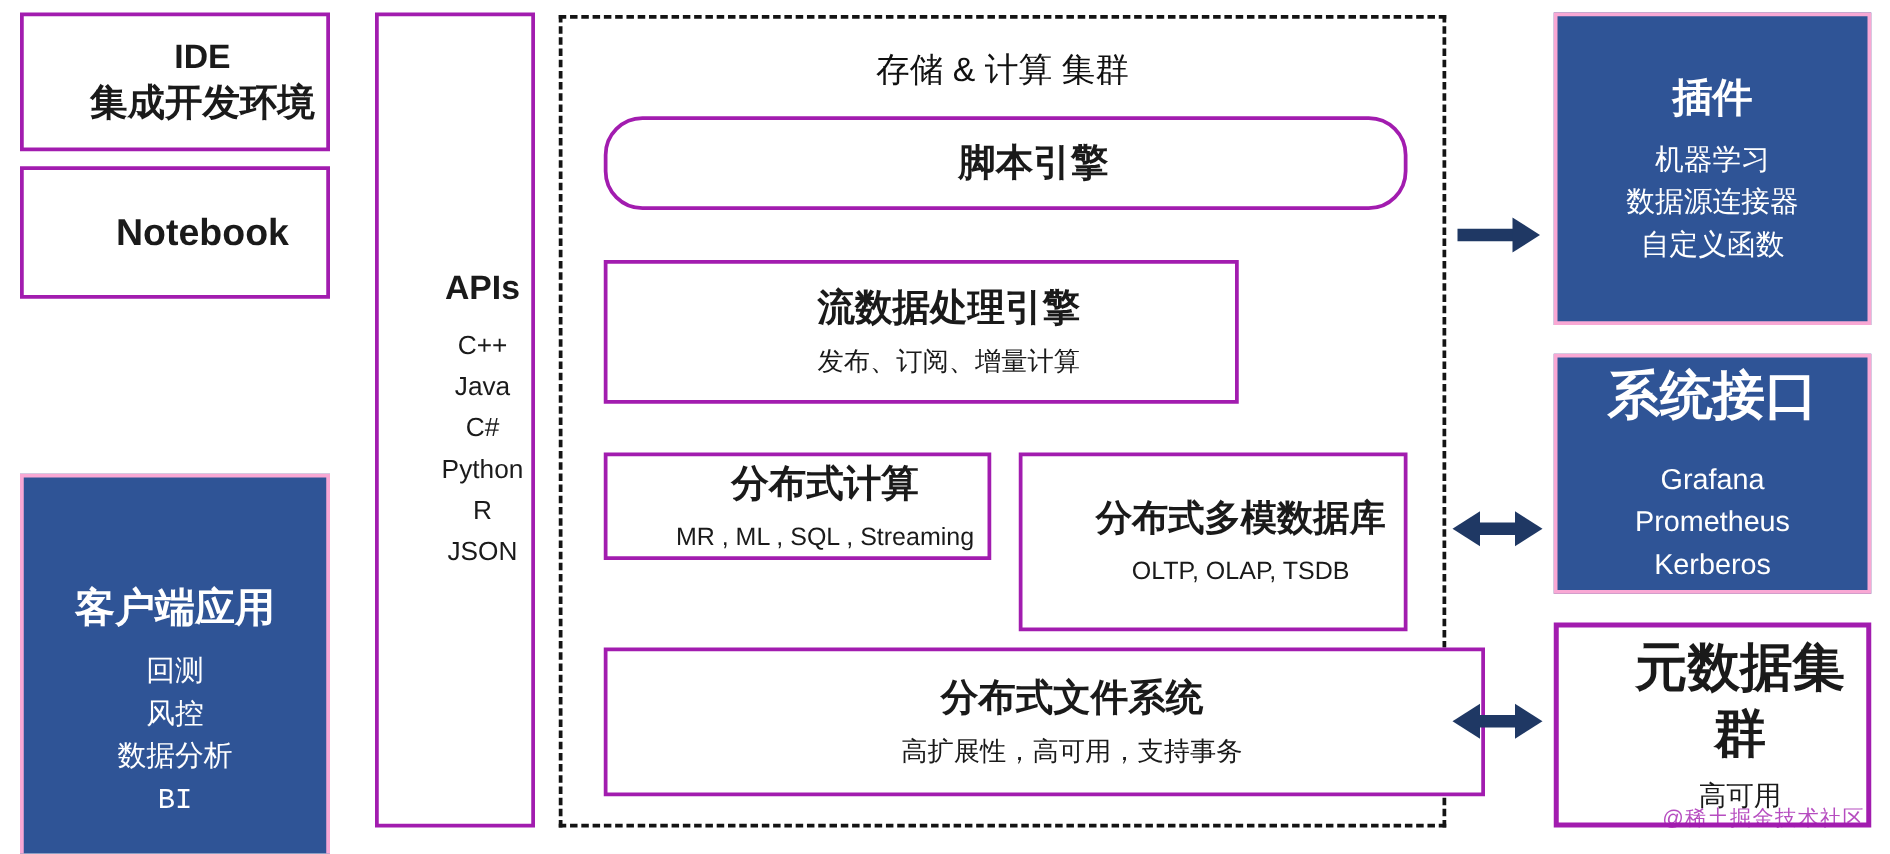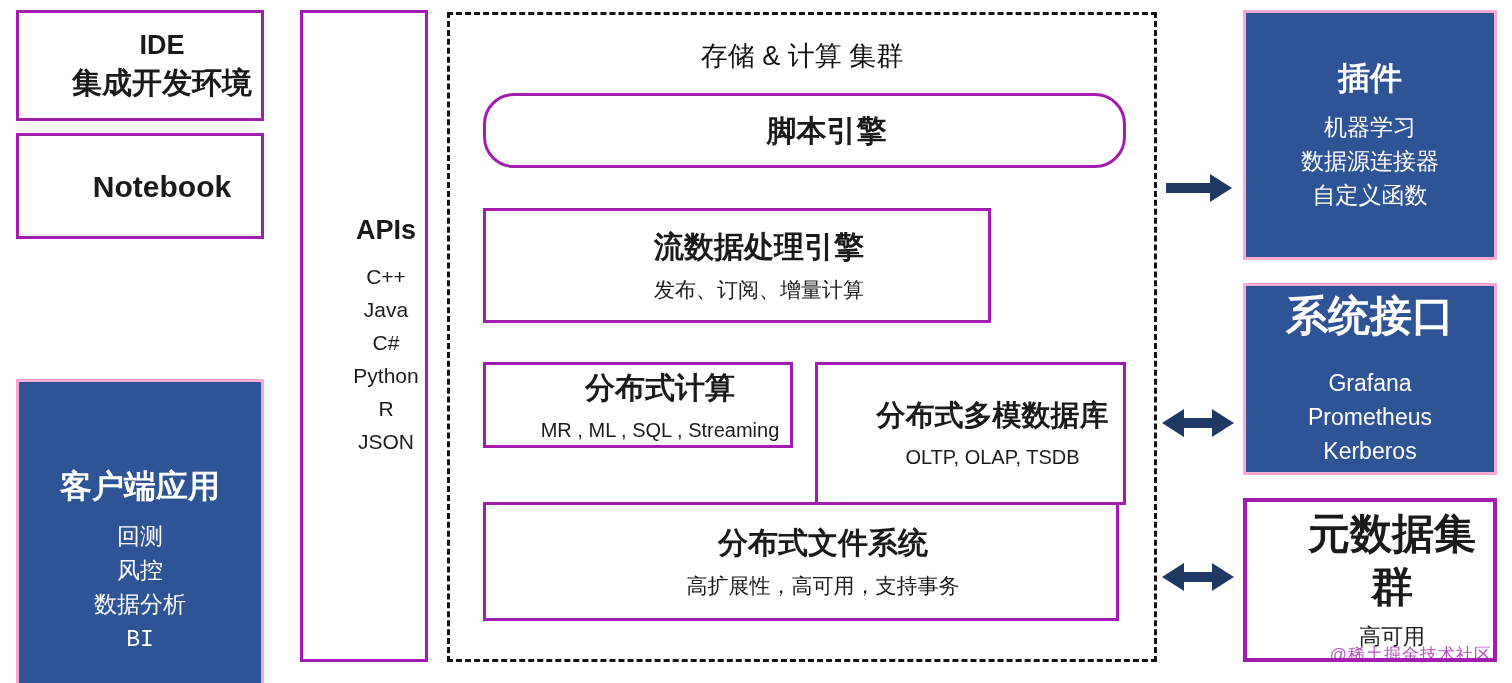--- a/index.html
+++ b/index.html
@@ -86,21 +86,21 @@
   <div class="box outline" style="left:483px;top:362px;width:310px;height:86px;">
     <div class="t-bold-lg">分布式计算</div>
     <div class="t-sub" style="font-size:20px;">MR , ML , SQL , Streaming</div>
   </div>
 
   <div class="box outline" style="left:815px;top:362px;width:311px;height:143px;">
     <div class="t-bold-lg" style="font-size:29px;">分布式多模数据库</div>
     <div class="t-sub" style="font-size:20px;">OLTP, OLAP, TSDB</div>
   </div>
 
-  <div class="box outline" style="left:483px;top:502px;width:636px;height:119px;">
+  <div class="box outline" style="left:483px;top:518px;width:705px;height:119px;">
     <div class="t-bold-lg">分布式文件系统</div>
     <div class="t-sub">高扩展性，高可用，支持事务</div>
   </div>
 
   <div class="arrow" style="left:1164px;top:172px;">
     <svg width="70" height="32" viewBox="0 0 70 32">
       <rect x="2" y="11" width="46" height="10" fill="#1f3864"></rect>
       <polygon points="46,2 68,16 46,30" fill="#1f3864"></polygon>
     </svg>
   </div>

